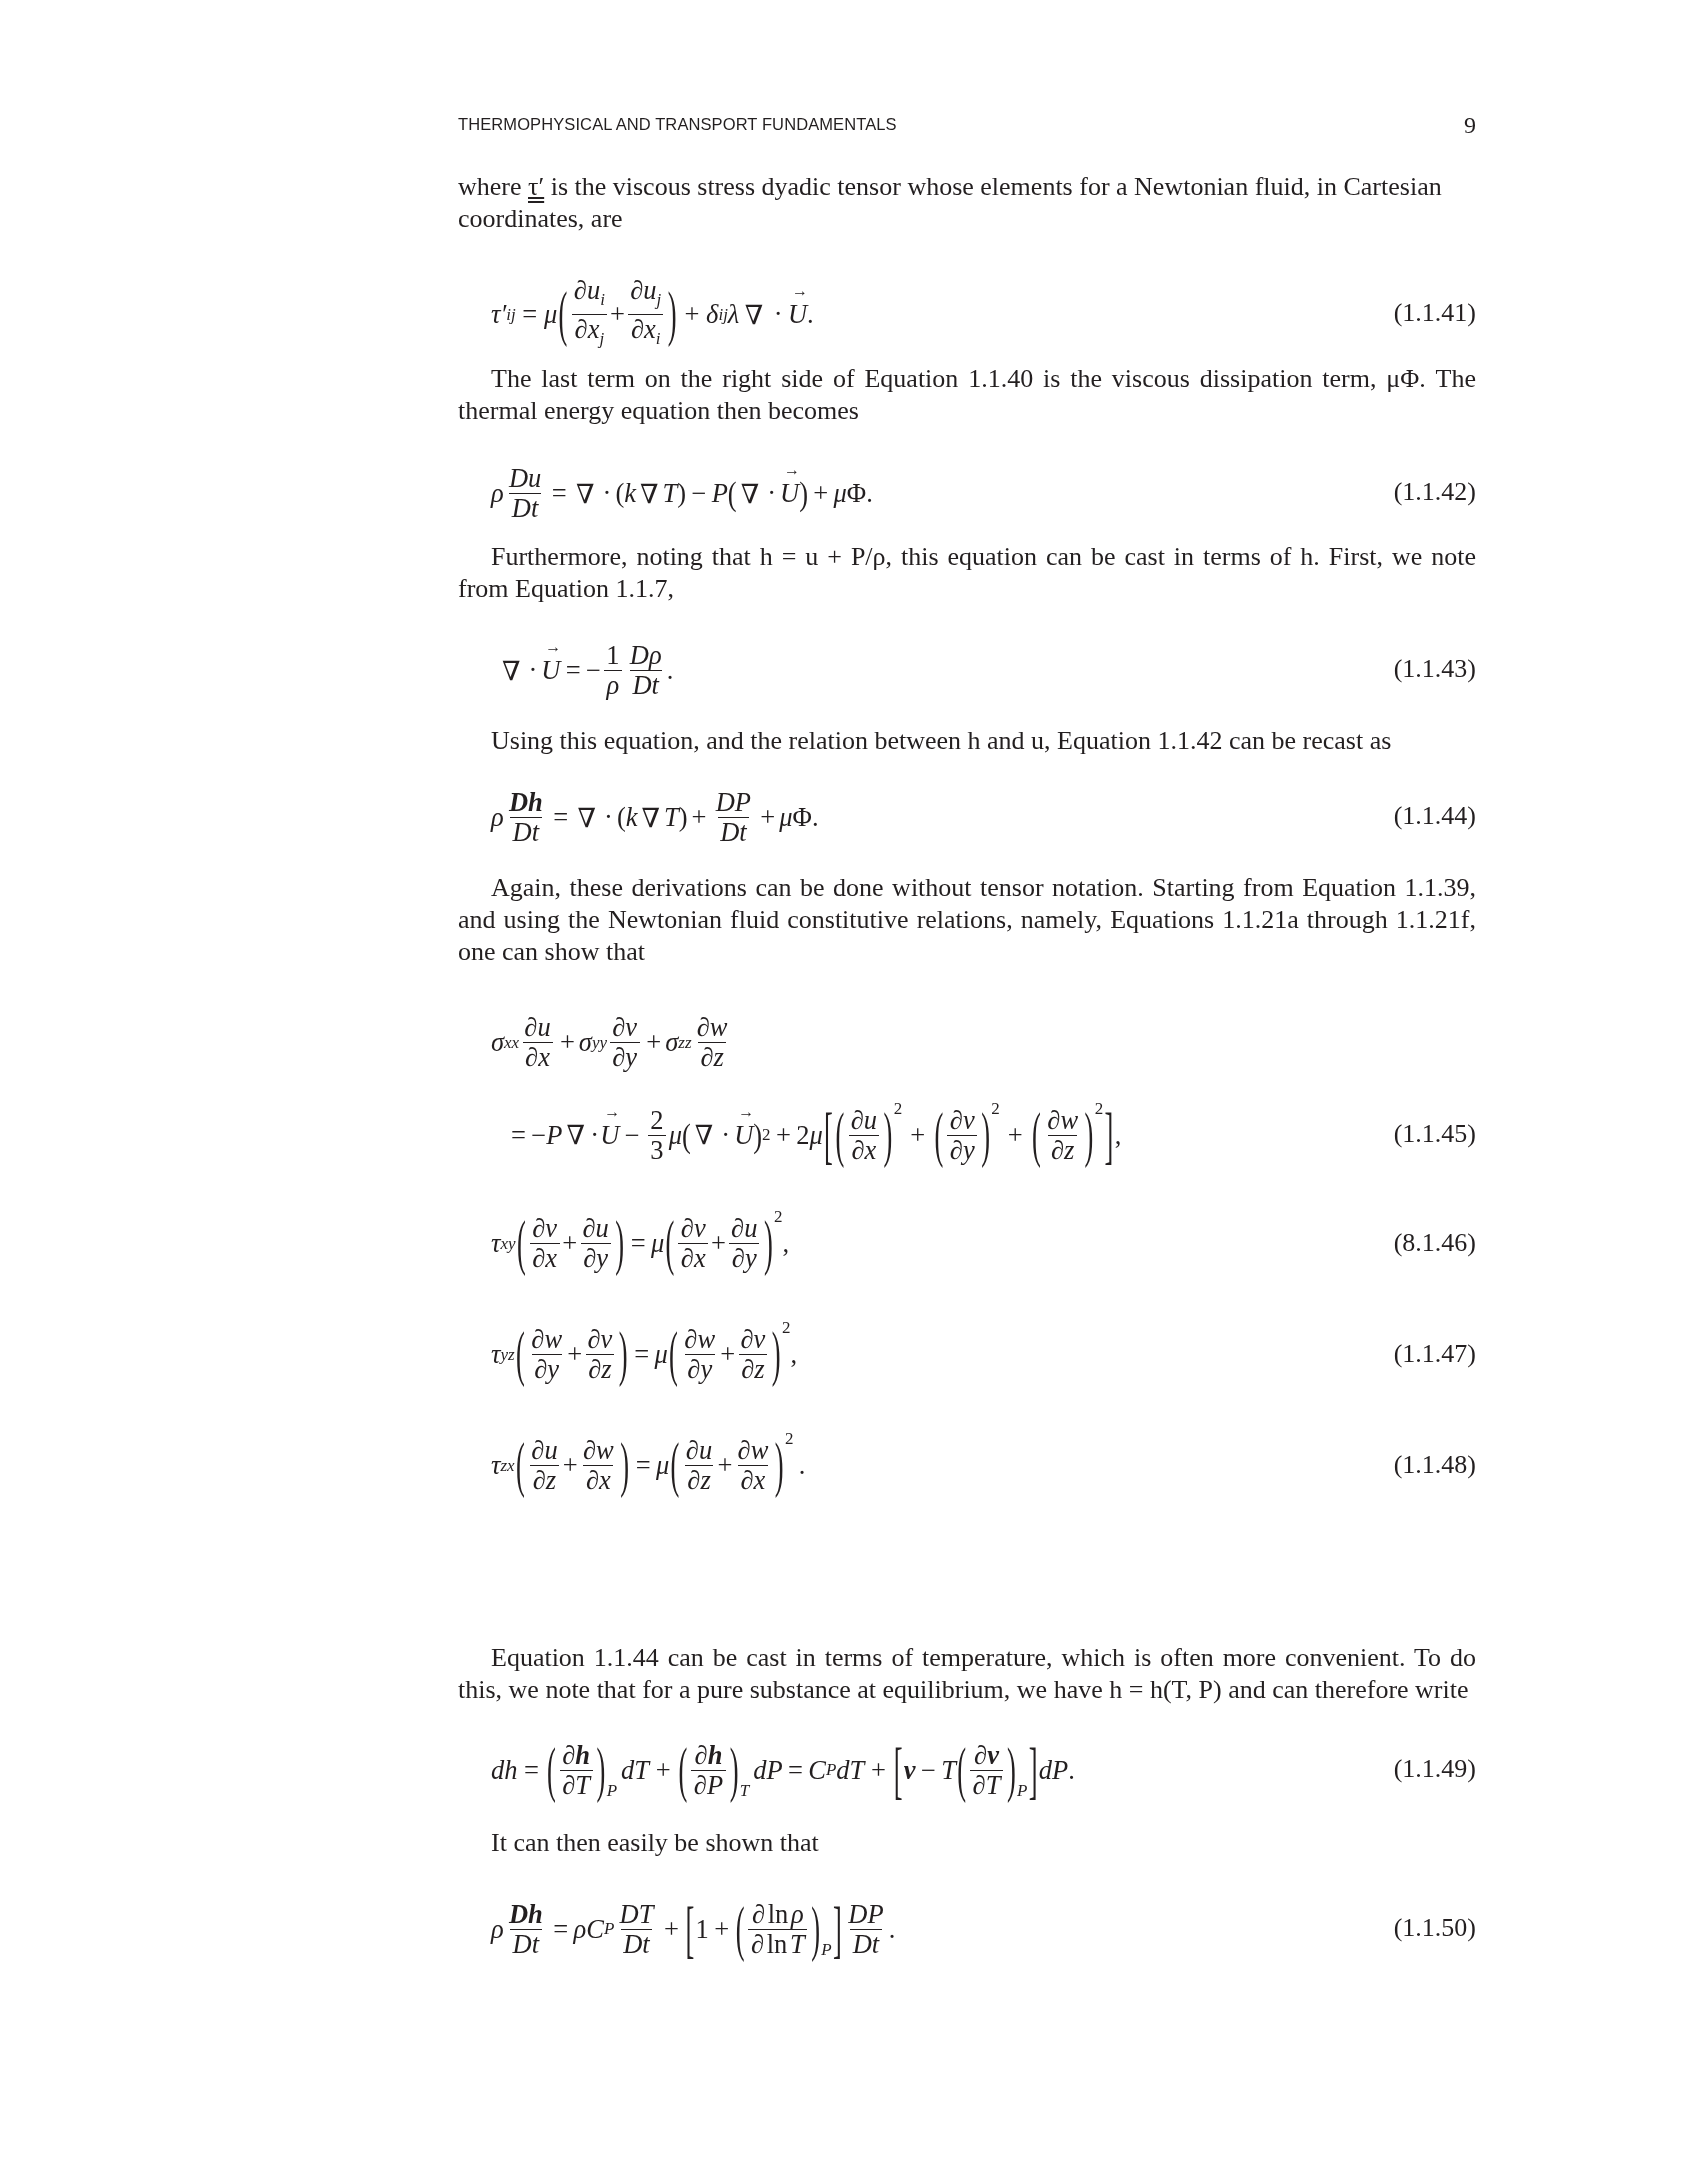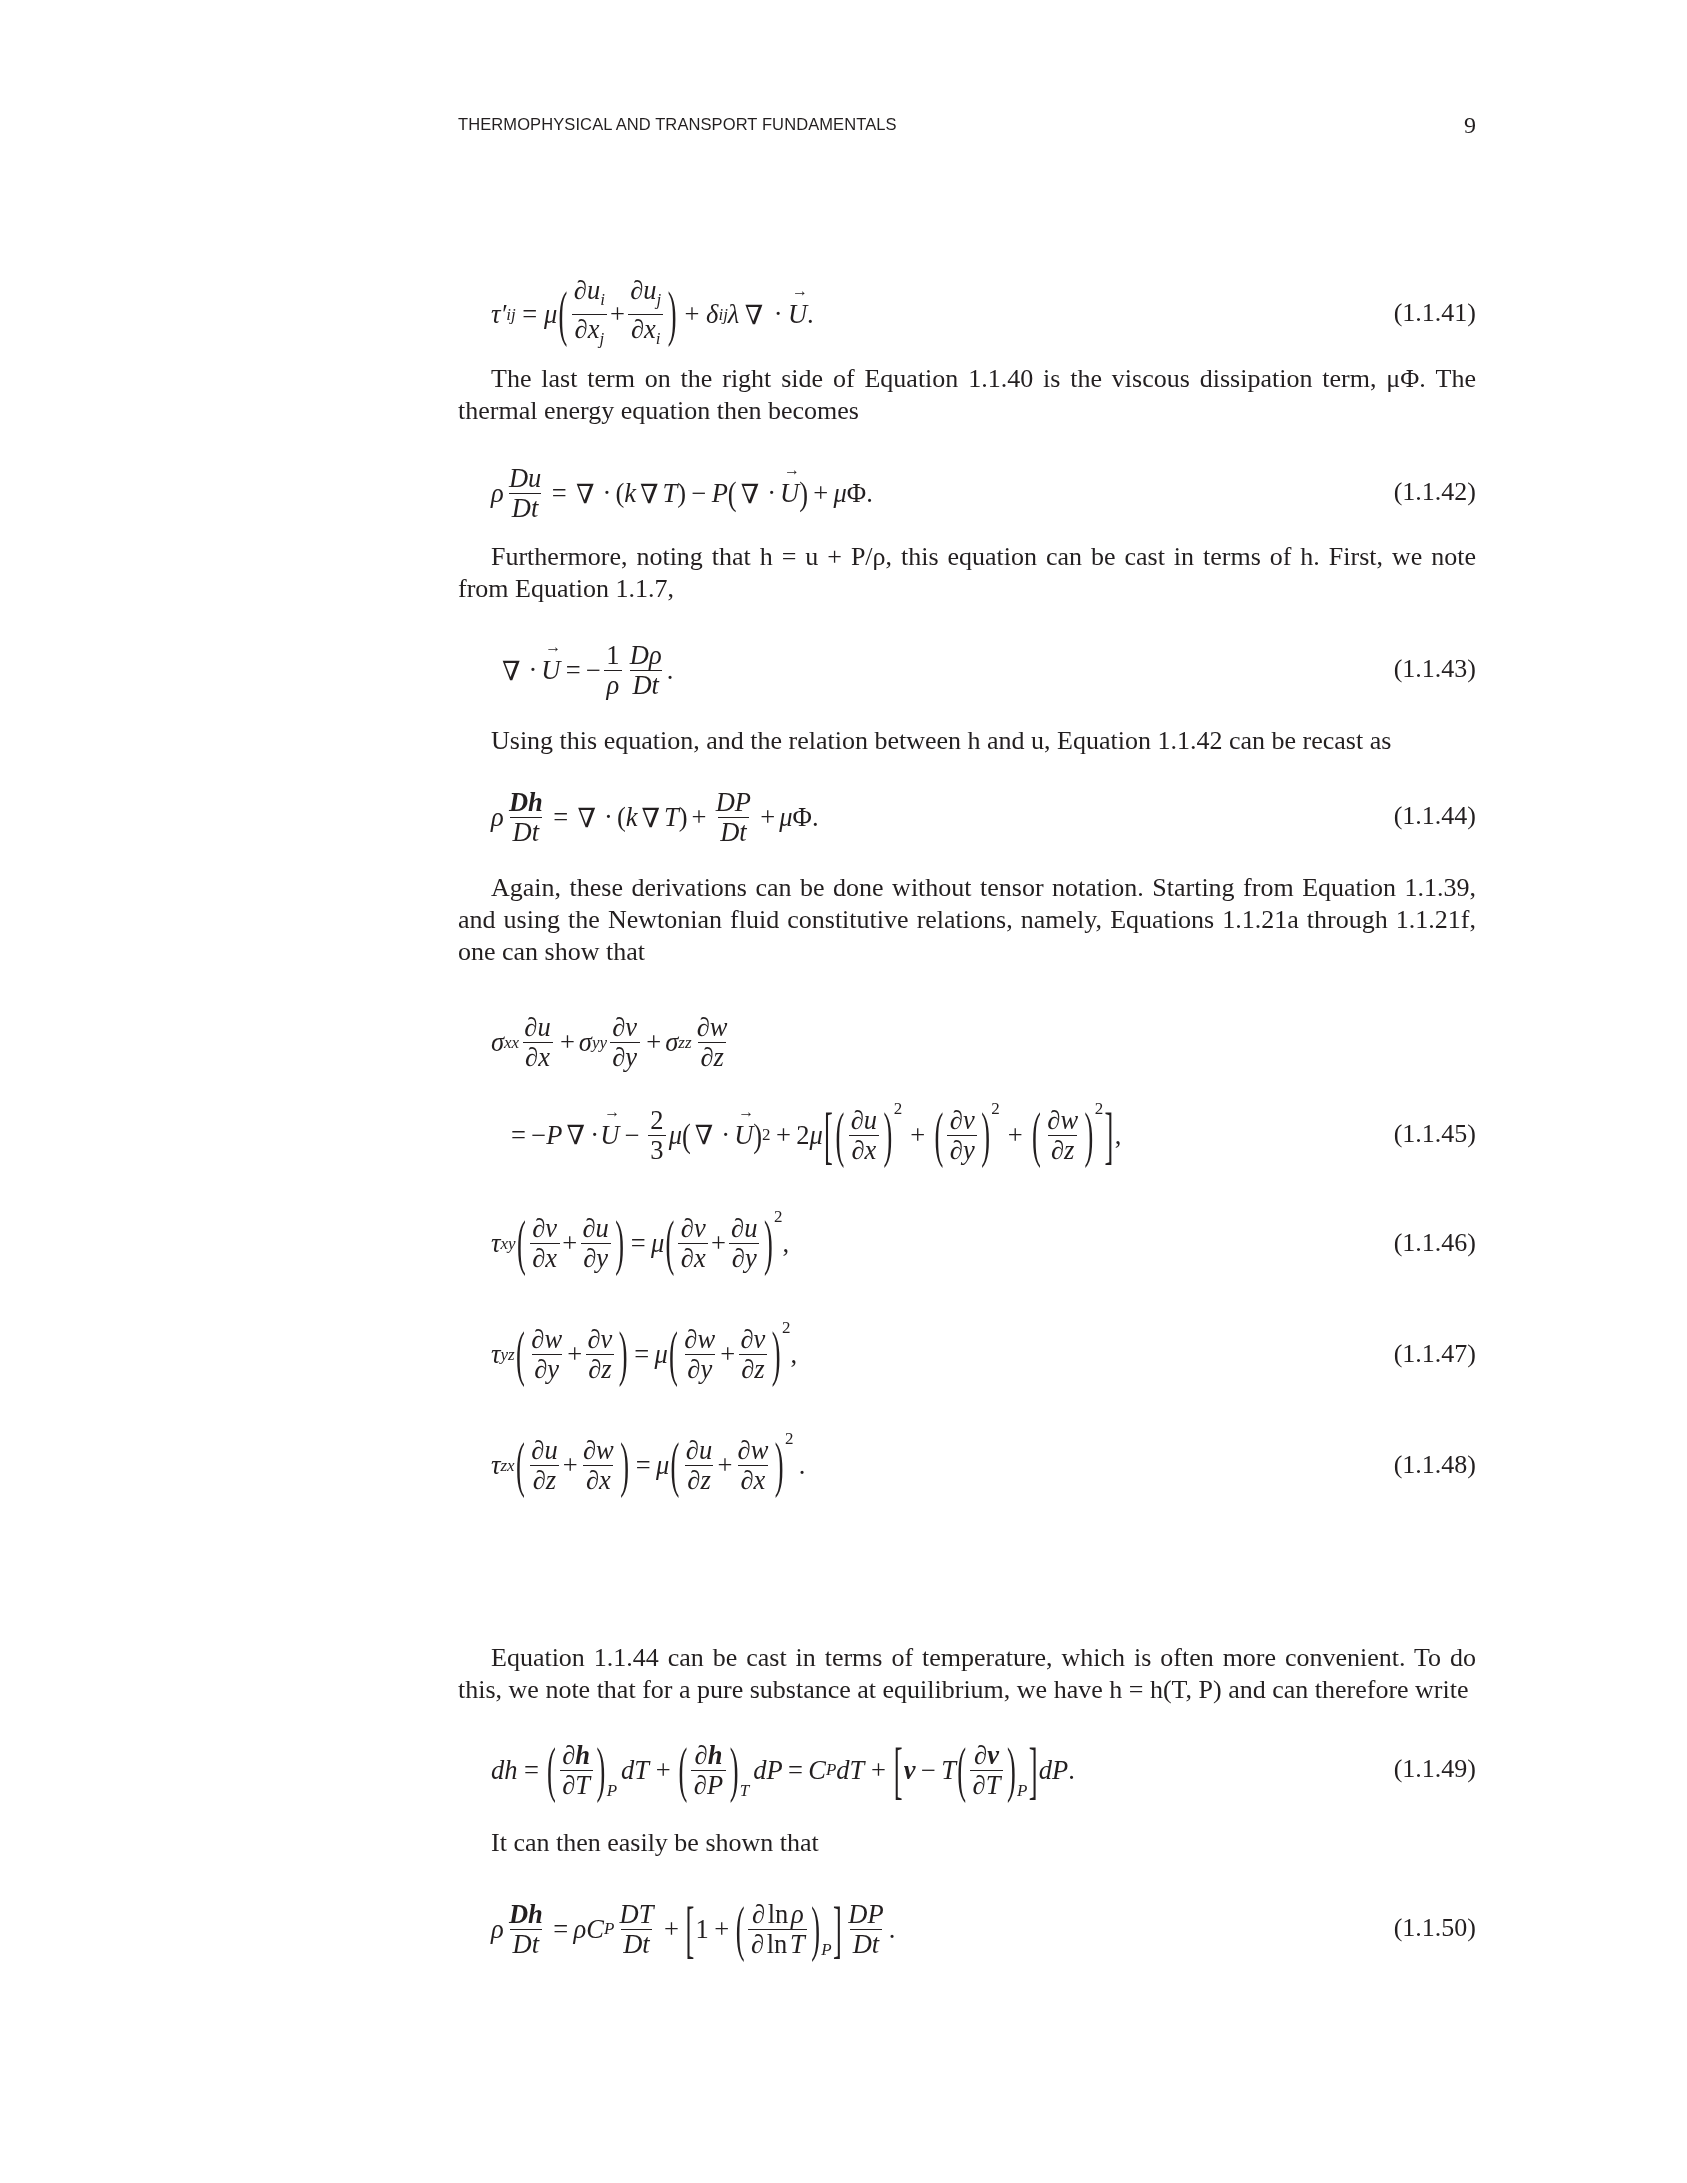--- a/index.html
+++ b/index.html
@@ -31,20 +31,27 @@
 </head>
 <body>
 
 <div class="page">
 
   <div class="running-head">
     <span class="title">THERMOPHYSICAL AND TRANSPORT FUNDAMENTALS</span>
     <span class="pnum">9</span>
   </div>
 
+  <div class="para" style="top:171px; text-align-last:left;">
+    <span>where</span>
+    <span class="m" style="text-decoration: underline double; font-style:normal;">τ′</span>
+    <span>is the viscous stress dyadic tensor whose elements for a Newtonian fluid, in Cartesian</span>
+    <br>
+    <span>coordinates, are</span>
+  </div>
 
   <div class="eq" style="top:278px; height:73px;">
     <div class="row" style="left:33px; top:0; height:73px;">
       <span>τ′</span>
         <sub>ij</sub>
       <span class="up" style="margin:0 6.6px;">=</span>
       <span>μ</span>
       <span class="paren">(</span>
       <span class="frac">
         <span class="n"><span class="up">∂</span><span>u</span><sub>i</sub></span>
@@ -256,21 +263,21 @@
         </span>
       <span class="up">+</span>
       <span class="frac">
           <span class="n"><span class="up">∂</span><span>u</span></span>
           <span class="d"><span class="up">∂</span><span>y</span></span>
         </span>
       <span class="paren">)</span>
         <sup class="up" style="align-self:flex-start;margin-top:2.6px;">2</sup>
         <span class="up">,</span>
     </div>
-    <span class="num" style="top:24px;">(1.1.46)</span>
+    <span class="num" style="top:24px;">(8.1.46)</span>
   </div>
 
   <div class="eq" style="top:1315px; height:79px;">
     <div class="row" style="left:33px; top:0; height:79px;">
       <span>τ</span>
         <sub>yz</sub>
       <span class="paren">(</span>
       <span class="frac">
           <span class="n"><span class="up">∂</span><span>w</span></span>
           <span class="d"><span class="up">∂</span><span>y</span></span>

